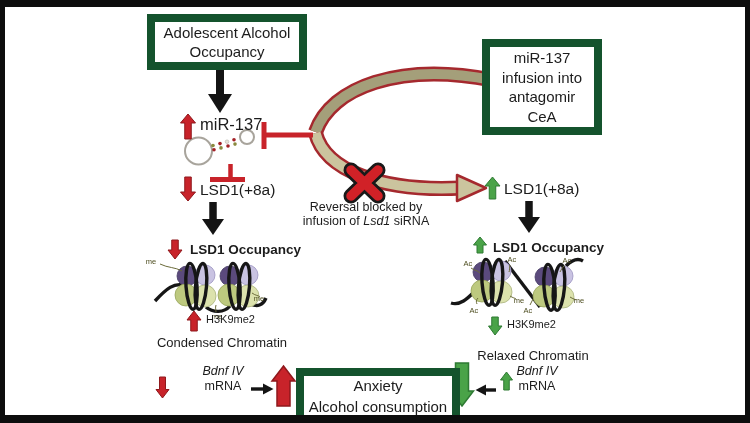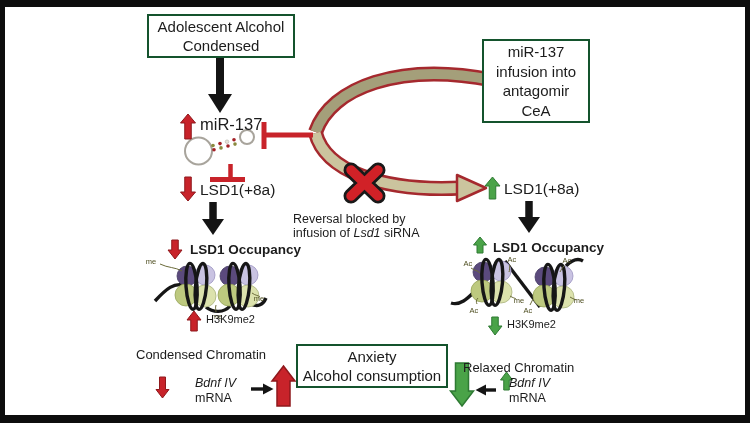--- a/index.html
+++ b/index.html
@@ -4,25 +4,25 @@
 <style>
   html,body{margin:0;padding:0;background:#ffffff;}
   .stage{
     position:relative;width:750px;height:423px;background:#fff;overflow:hidden;
     font-family:"Liberation Sans",sans-serif;color:#1c1c1c;
   }
   .frame{position:absolute;inset:0;border:solid #0d0d0d;border-width:7px 5px 8px 5px;z-index:10;pointer-events:none;}
   .gfx{position:absolute;left:0;top:0;z-index:1;}
   .lbl{position:absolute;z-index:2;white-space:nowrap;line-height:1.15;}
   .box{
-    position:absolute;z-index:2;background:#fff;border:2px solid #14532d;
+    position:absolute;z-index:2;background:#fff;border:8px solid #14532d;
     text-align:center;display:flex;flex-direction:column;justify-content:center;
   }
   .box div{line-height:19.5px;}
-  .ctr{white-space:normal;margin-top:12px;}
+  .ctr{text-align:center;white-space:normal;}
   .it{font-style:italic;}
   .fz12{font-size:12.5px;}
   .fz13{font-size:13px;}
   .fz135{font-size:13.5px;font-weight:bold;}
   .fz14{font-size:11px;}
   .fz15{font-size:15px;}
   .fz155{font-size:15.5px;}
   .fz165{font-size:16.5px;font-weight:500;}
 </style>
 </head>
@@ -146,40 +146,40 @@
       <polygon points="263,383.5 263,394.5 273.5,389" stroke="none"></polygon>
     </g>
     <g fill="#141414" stroke="#141414">
       <line x1="496" y1="390" x2="485" y2="390" stroke-width="3.4"></line>
       <polygon points="486,384.5 486,395.5 475.5,390" stroke="none"></polygon>
     </g>
   </svg>
 
   <div class="box fz15" style="left:147px;top:14px;width:144px;height:40px;">
     <div>Adolescent Alcohol</div>
-    <div>Condensed</div>
+    <div>Occupancy</div>
   </div>
 
   <div class="box fz15" style="left:482px;top:39px;width:104px;height:80px;">
     <div>miR-137</div>
     <div>infusion into</div>
     <div>antagomir</div>
     <div>CeA</div>
   </div>
 
-  <div class="box fz15" style="left:296px;top:344px;width:148px;height:40px;">
+  <div class="box fz15" style="left:296px;top:368px;width:148px;height:40px;justify-content:space-between;">
     <div>Anxiety</div>
     <div>Alcohol consumption</div>
   </div>
 
   <div class="lbl fz165" style="left:200px;top:115px;">miR-137</div>
   <div class="lbl fz155" style="left:200px;top:181px;">LSD1(+8a)</div>
   <div class="lbl fz135" style="left:190px;top:242px;">LSD1 Occupancy</div>
   <div class="lbl fz14" style="left:206px;top:313px;">H3K9me2</div>
-  <div class="lbl fz13 ctr" style="left:136px;top:336px;width:144px;">Condensed Chromatin</div>
+  <div class="lbl fz13 ctr" style="left:150px;top:336px;width:144px;">Condensed Chromatin</div>
   <div class="lbl fz12 ctr" style="left:195px;top:364px;width:56px;line-height:15px;">
     <span class="it">Bdnf IV</span><br>
     <span>mRNA</span>
   </div>
 
   <div class="lbl fz155" style="left:504px;top:180px;">LSD1(+8a)</div>
   <div class="lbl fz135" style="left:493px;top:240px;">LSD1 Occupancy</div>
   <div class="lbl fz14" style="left:507px;top:318px;">H3K9me2</div>
   <div class="lbl fz13 ctr" style="left:463px;top:349px;width:140px;">Relaxed Chromatin</div>
   <div class="lbl fz12 ctr" style="left:509px;top:364px;width:56px;line-height:15px;">

